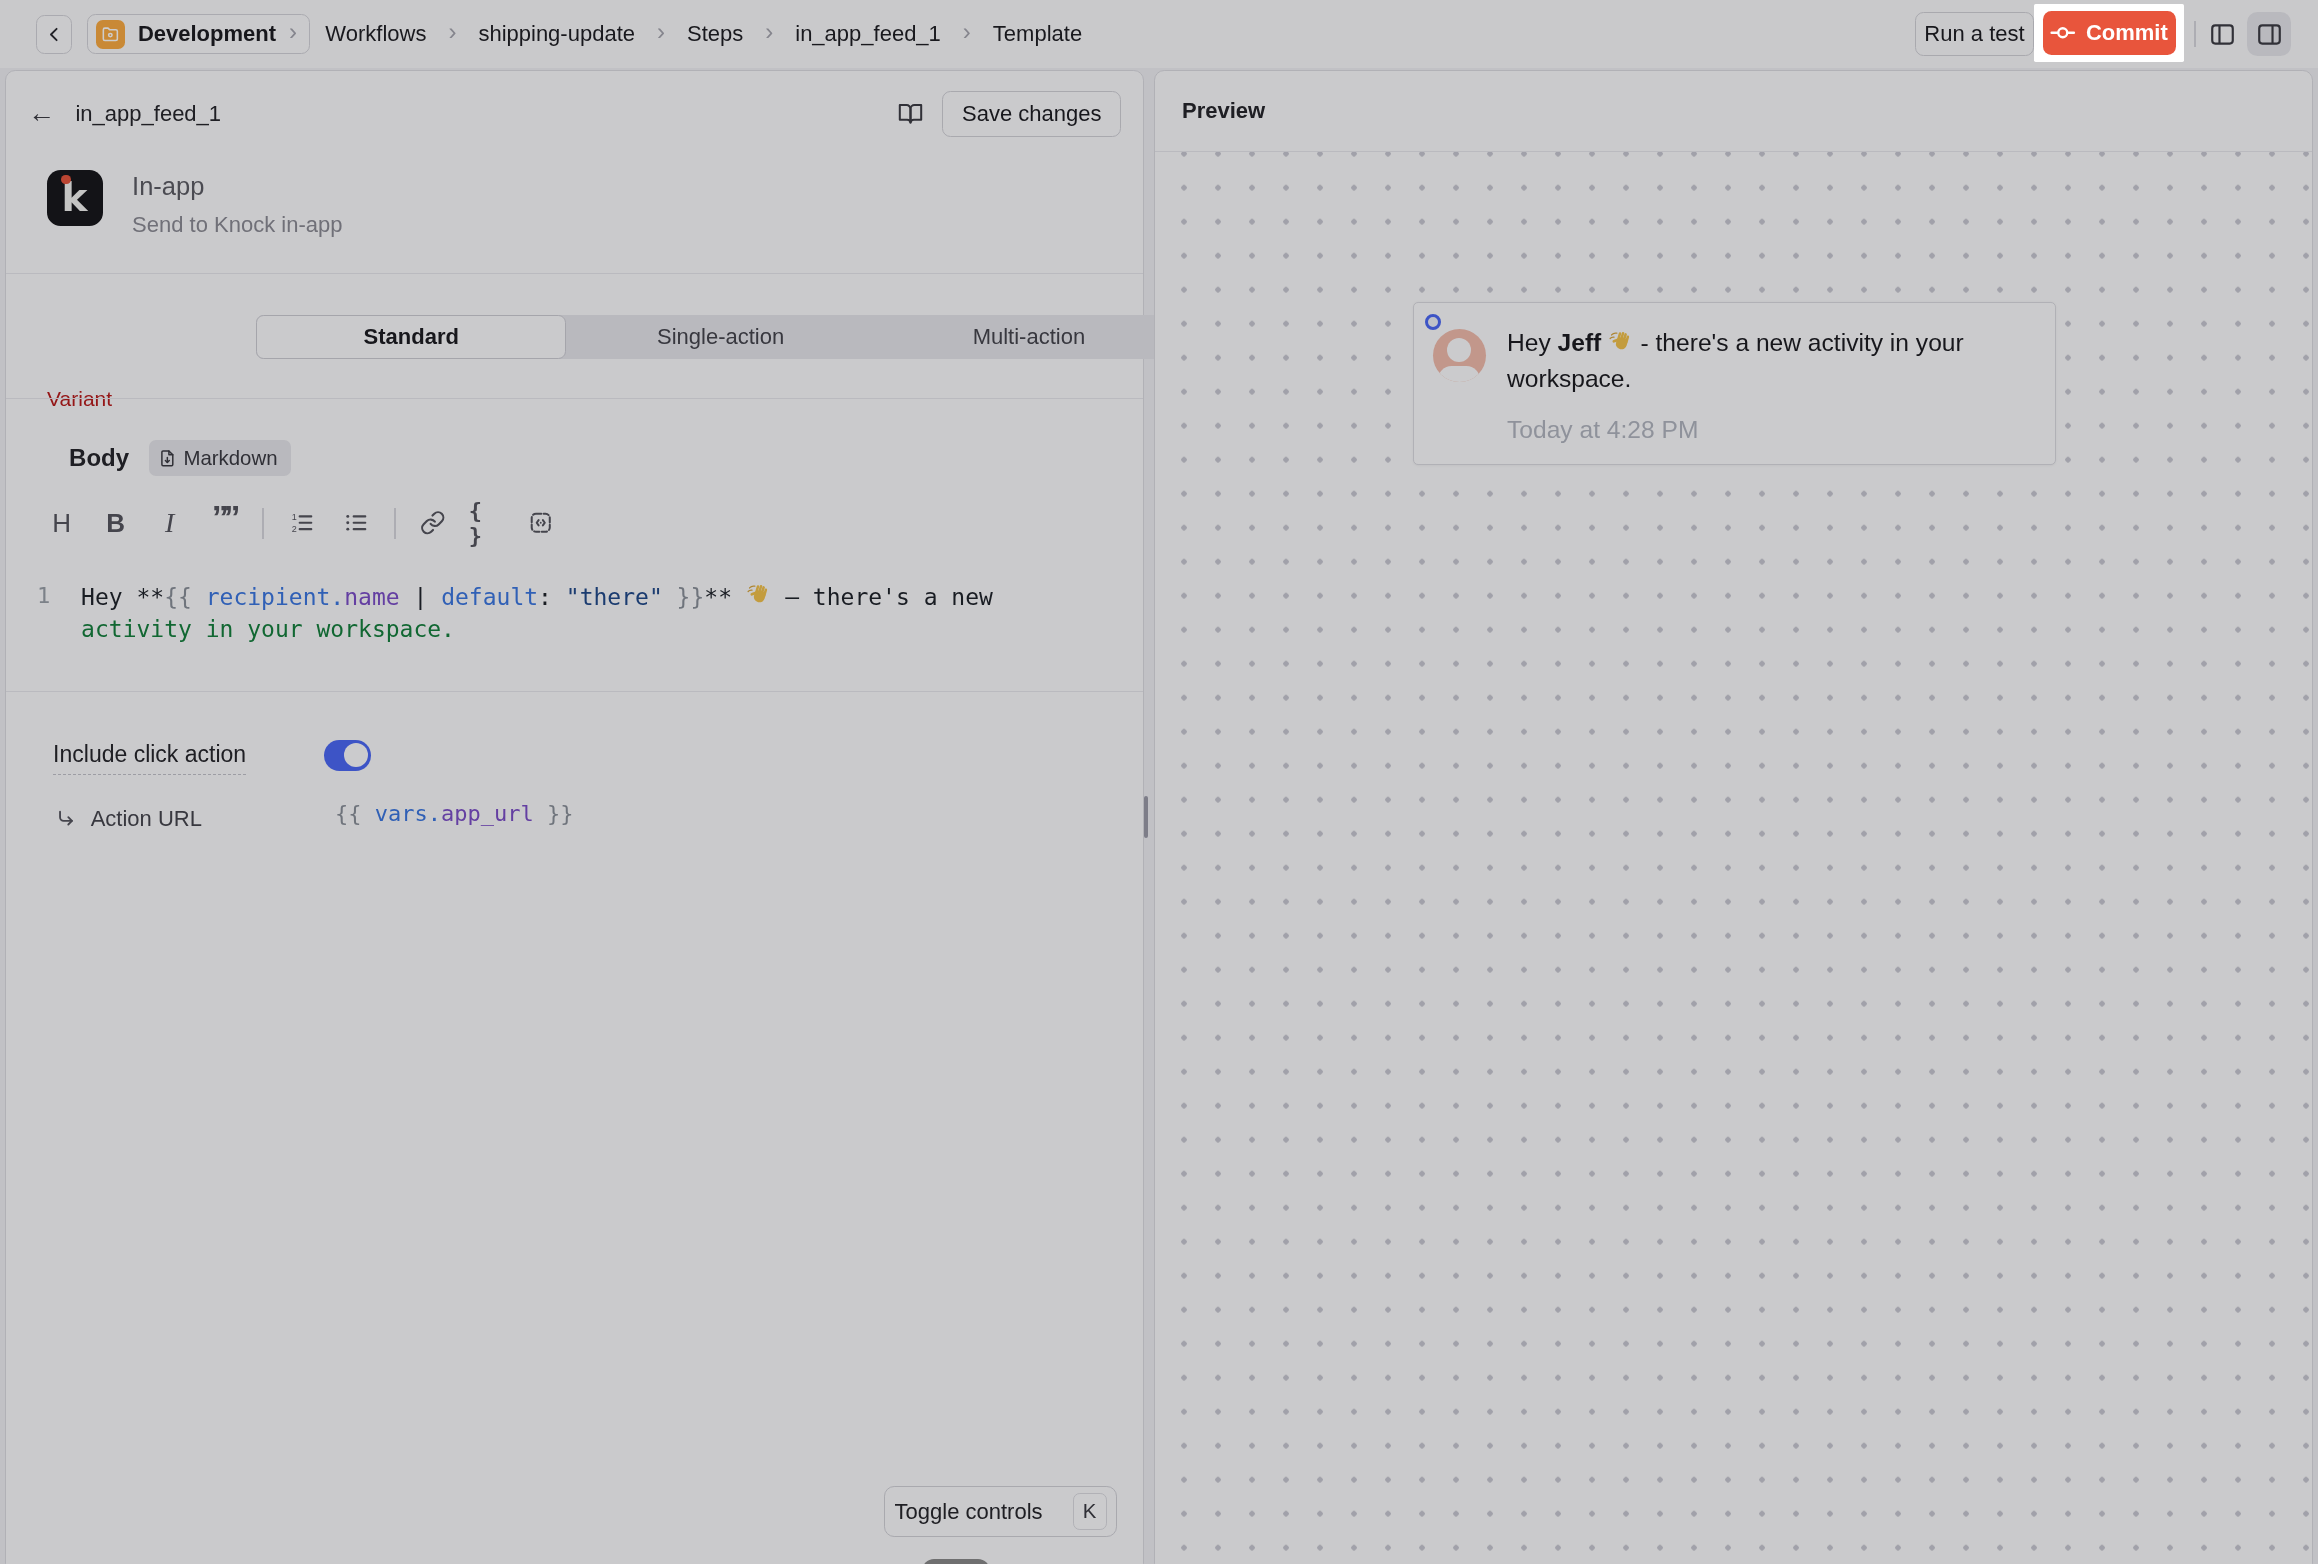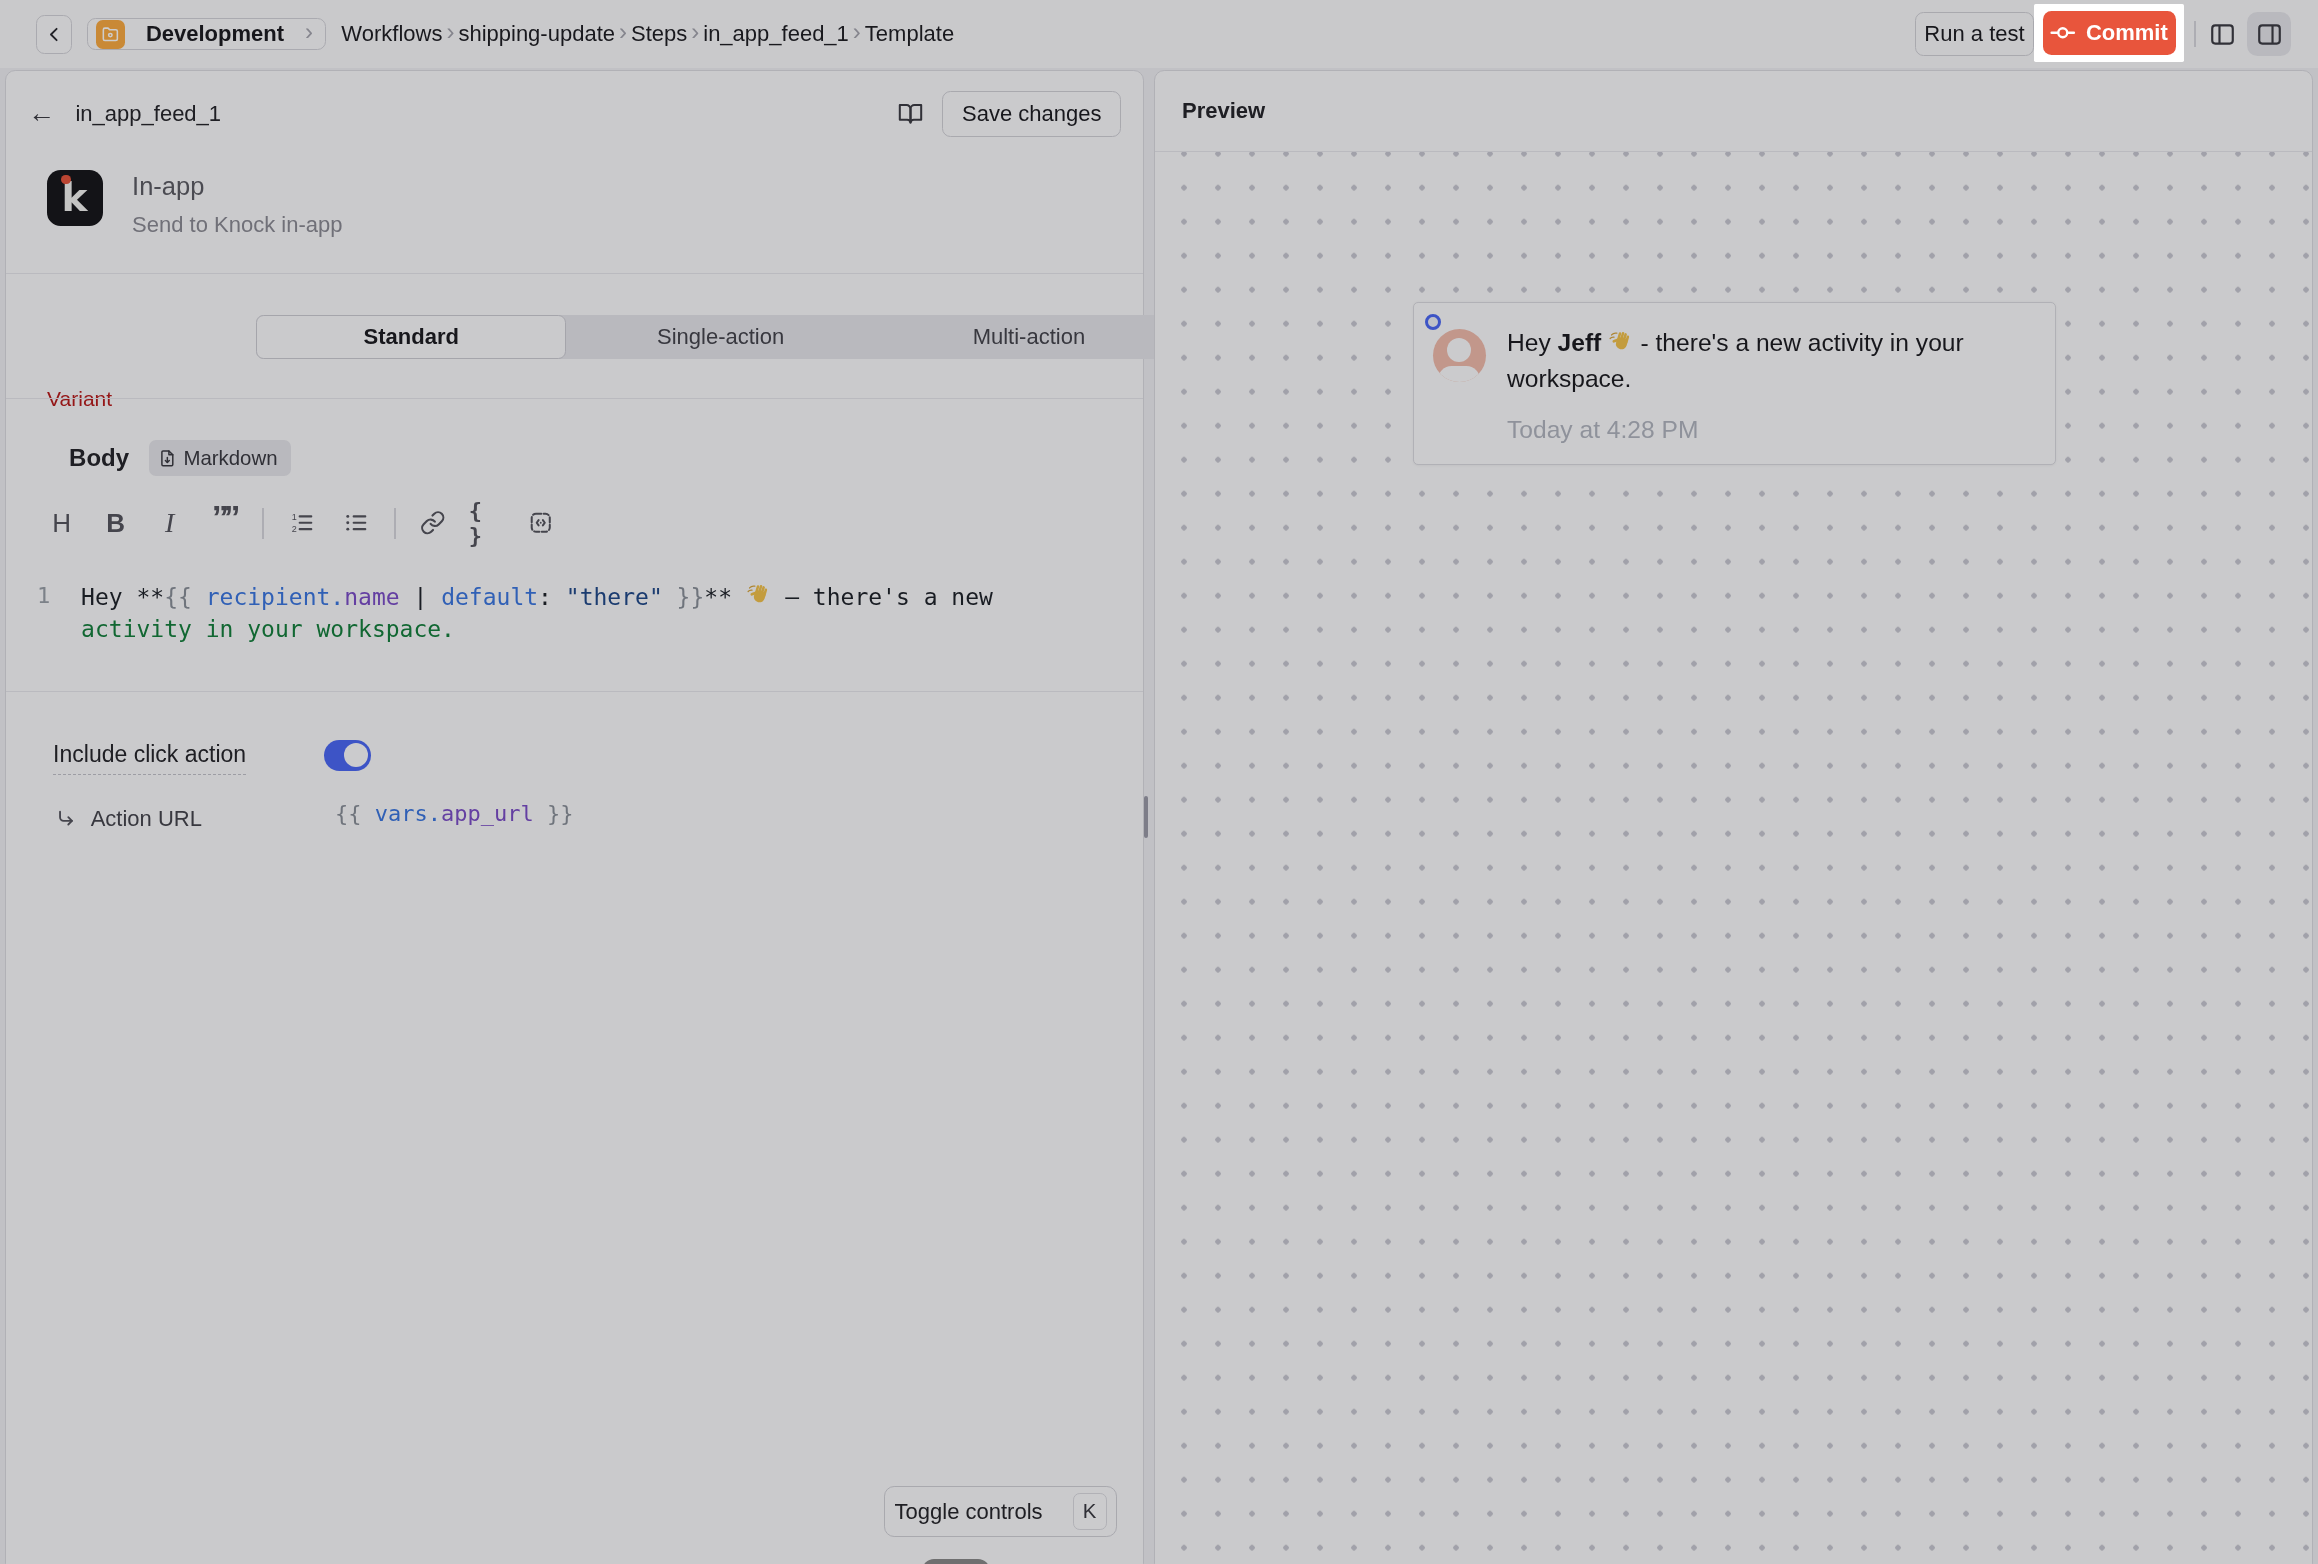--- a/index.html
+++ b/index.html
@@ -13,27 +13,27 @@
   }
   
   .topbar { position:absolute; left:0; top:0; width:2319px; height:68px; background:#fbfbfc; }
   .topbar-left { position:absolute; left:36px; top:0; height:68px; display:flex; align-items:center; gap:15.3px; }
   .icon-btn-sq {
     width:36px; height:39px; border:1.3px solid #d4d4da; border-radius:8.5px;
     background:#fcfcfd; display:flex; align-items:center; justify-content:center;
     color:#2a2a30; cursor:pointer;
   }
   .env-pill {
-    height:32px; border:1.3px solid #d4d4da; border-radius:8.5px; background:#fcfcfd;
-    display:flex; align-items:center; gap:21px; padding:0 12px 0 7.6px; cursor:pointer;
+    height:40px; border:1.3px solid #d4d4da; border-radius:8.5px; background:#fcfcfd;
+    display:flex; align-items:center; gap:13px; padding:0 12px 0 7.6px; cursor:pointer;
   }
   .env-icon { width:29px; height:29px; border-radius:6.8px; background:#fbab41; display:flex; align-items:center; justify-content:center; }
   .env-label { font-size:22px; font-weight:700; color:#1c1c21; }
   .chev { font-size:24px; color:#a6a6af; font-weight:400; line-height:1; padding-bottom:3.4px; }
-  .crumbs { display:flex; align-items:center; gap:4px; }
+  .crumbs { display:flex; align-items:center; gap:22px; }
   .crumb { font-size:22px; color:#1f1f24; font-weight:500; cursor:pointer; }
   .crumb-sep { font-size:24px; color:#a6a6af; line-height:1; padding-bottom:3.4px; }
   .run-test-btn {
     position:absolute; left:1915px; top:12px; width:119px; height:44px;
     border:1.3px solid #d2d2d8; border-radius:8.5px; background:#fbfbfc;
     font-size:22px; font-weight:500; color:#1c1c21; display:flex; align-items:center; justify-content:center; cursor:pointer;
   }
   .tb-divider { position:absolute; left:2194px; top:21px; width:1.7px; height:25.5px; background:#d8d8de; }
   .panel-icon-plain { position:absolute; left:2208px; top:19.5px; width:29px; height:29px; color:#3d3d44; cursor:pointer; }
   .panel-icon-active {

